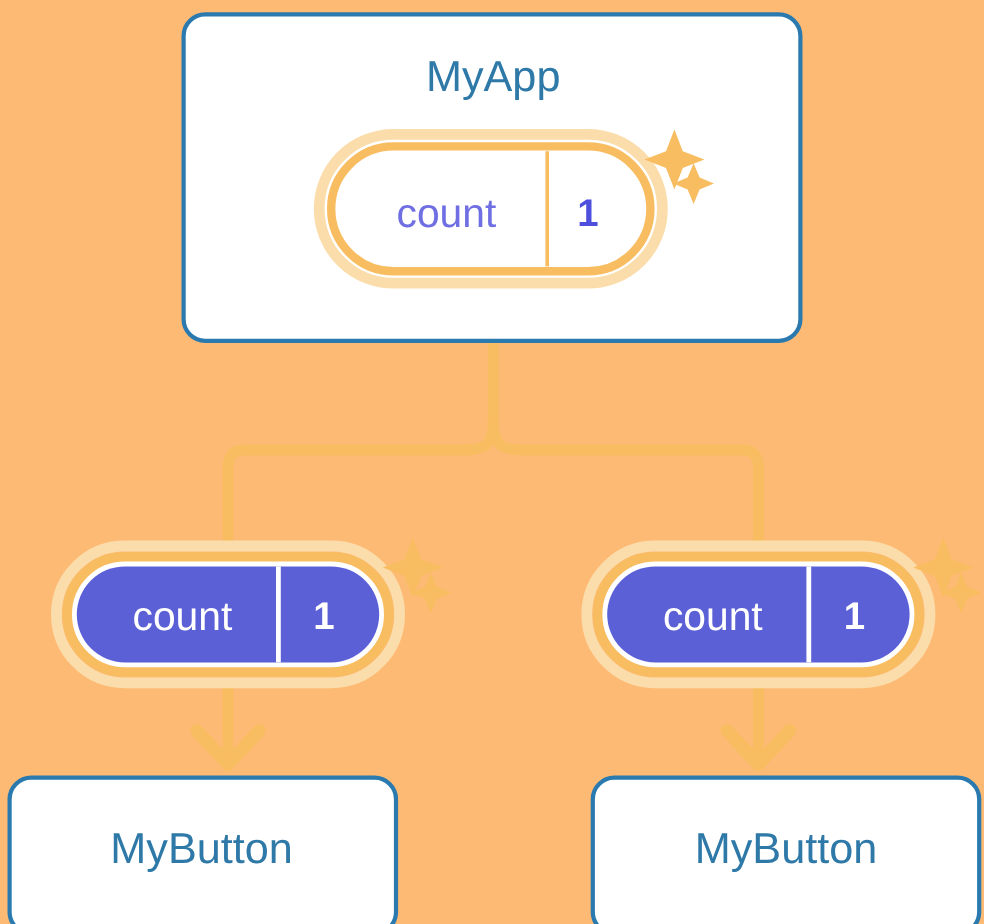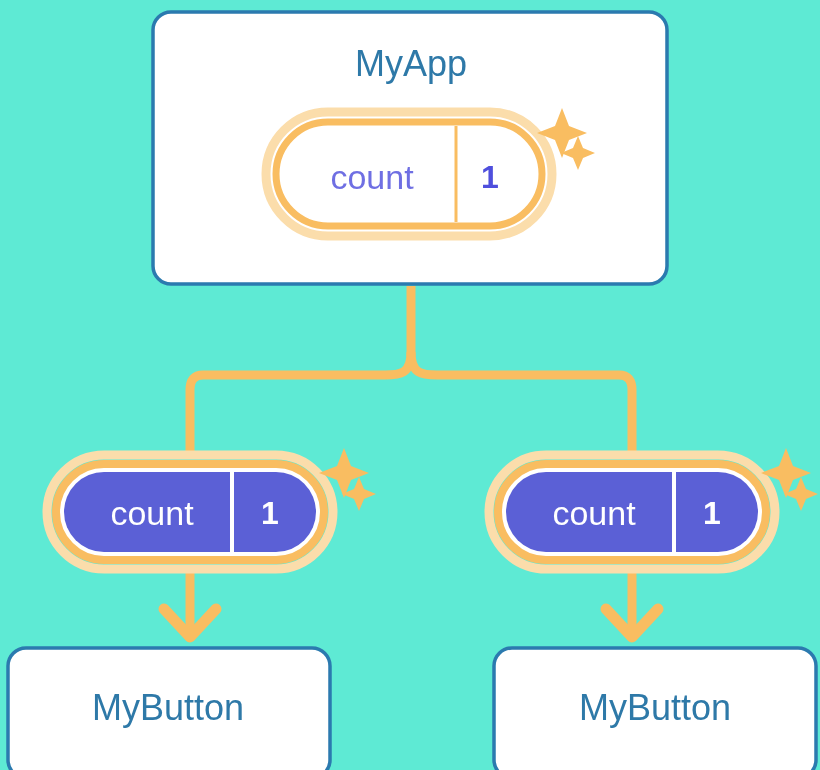--- a/index.html
+++ b/index.html
@@ -33,21 +33,21 @@
     font-weight: 400;
   }
   .pill-value {
     font-family: "Liberation Sans", sans-serif;
     font-weight: 700;
   }
 </style>
 </head>
 <body>
 
-<div id="diagram-root" style="background: #5eead4;">
+<div id="diagram-root" style="background: #fdba74;">
 
   <svg id="diagram-svg" width="820" height="770" viewBox="0 0 820 770" xmlns="http://www.w3.org/2000/svg">
 
     <g>
 
       <path d="M 411 286 L 411 352" fill="none" stroke="#f9bd61" stroke-width="9" stroke-linecap="butt"></path>
 
       <path d="M 411 352 C 411 374 400 375 385 375 L 203 375 Q 190 375 190 390 L 190 455" fill="none" stroke="#f9bd61" stroke-width="9" stroke-linecap="butt" stroke-linejoin="round"></path>
       <path d="M 411 352 C 411 374 422 375 437 375 L 619 375 Q 632 375 632 390 L 632 455" fill="none" stroke="#f9bd61" stroke-width="9" stroke-linecap="butt" stroke-linejoin="round"></path>
     </g>

